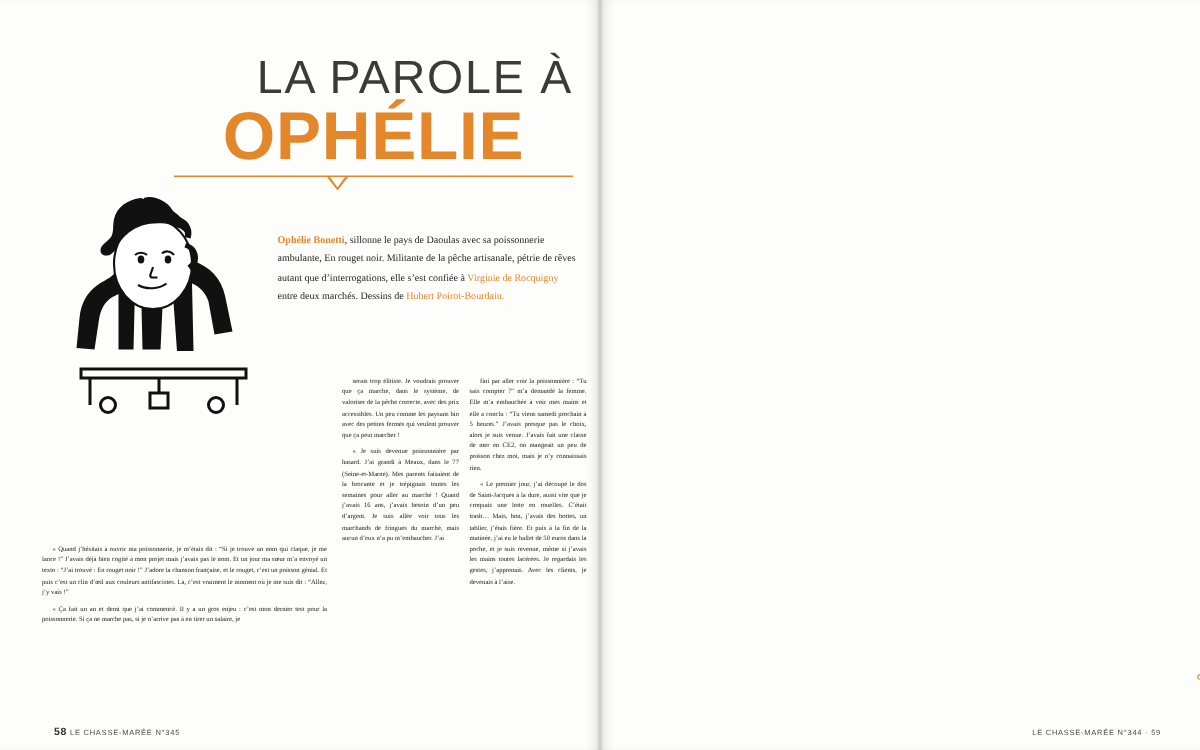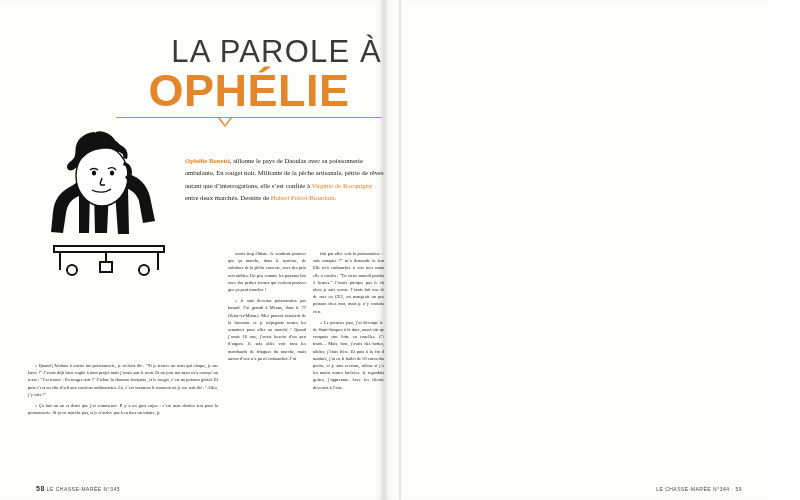--- a/index.html
+++ b/index.html
@@ -1,18 +1,18 @@
 <!DOCTYPE html>
 <html><head>
 <meta charset="utf-8">
 <style>
   html,body{margin:0;padding:0;background:#c9c9c9;}
   body{width:800px;height:500px;overflow:hidden;font-family:"Liberation Serif",serif;}
   .spread{position:relative;width:800px;height:500px;background:#ffffff;display:flex;}
-  .page{position:relative;width:384px;height:500px;background:#fdfdfb;overflow:hidden;}
+  .page{position:relative;width:384px;height:500px;background:#fdfdfb;overflow:hidden;padding-left:16px;}
   .page.left{box-shadow:inset -7px 0 10px -8px rgba(0,0,0,.30);}
   .page.right{box-shadow:inset 7px 0 10px -8px rgba(0,0,0,.30);}
   .gutter{position:absolute;left:399px;top:0;width:2px;height:500px;
     background:linear-gradient(90deg,rgba(0,0,0,.13),rgba(0,0,0,.05),rgba(0,0,0,.13));z-index:40;}
 
   
   .title-block{position:absolute;left:116px;top:36px;width:266px;}
   .title-line1{font-family:"Liberation Sans",sans-serif;font-size:31px;letter-spacing:1.2px;
     color:#3a3a3a;font-weight:300;text-align:right;line-height:1;}
   .title-line2{font-family:"Liberation Sans",sans-serif;font-size:45px;font-weight:bold;

